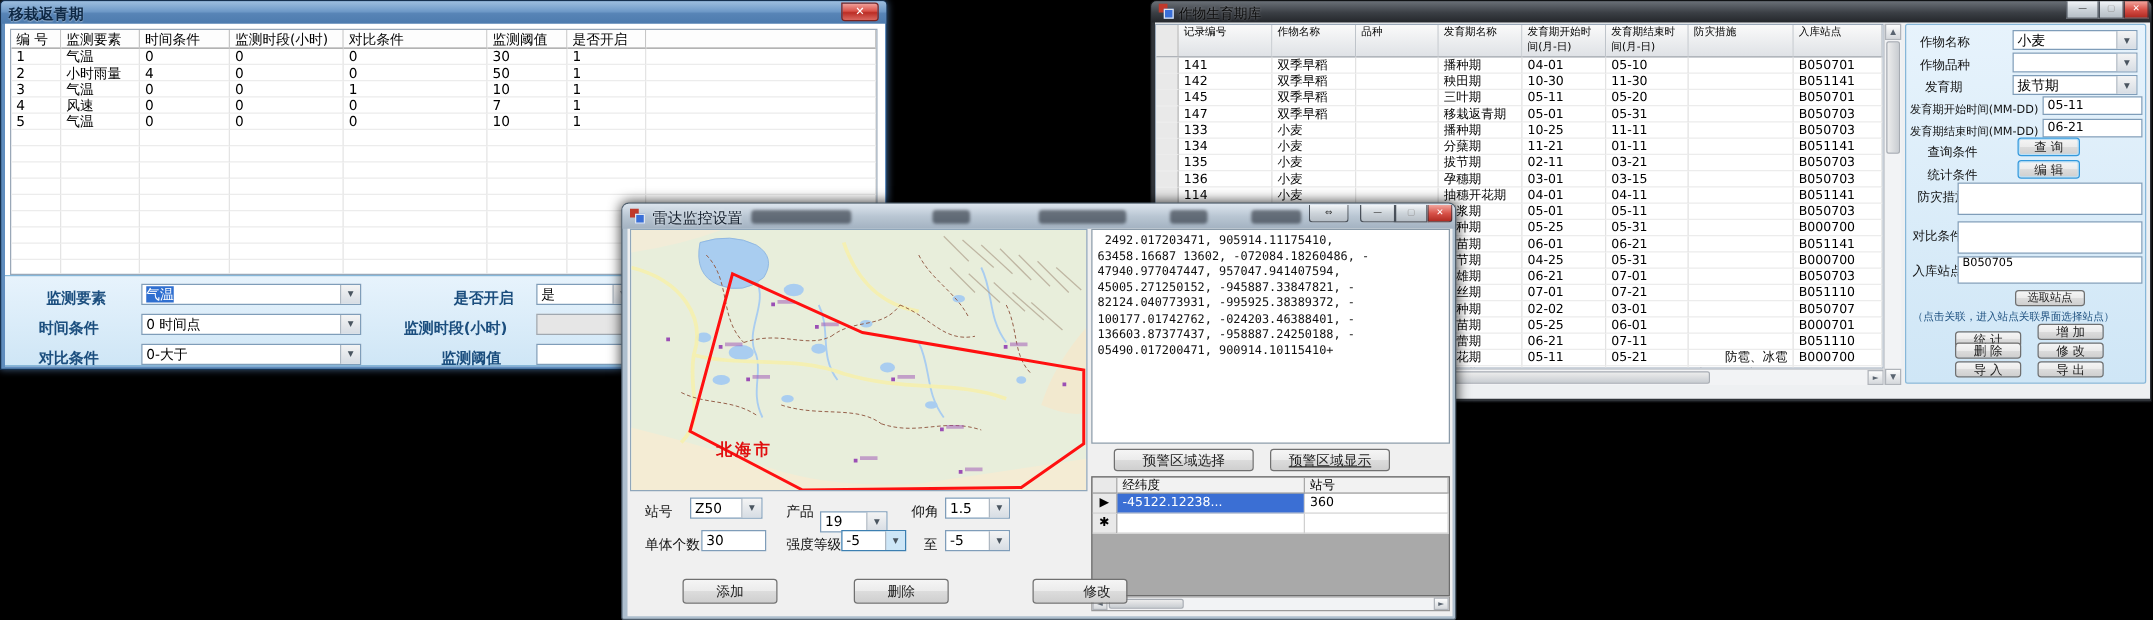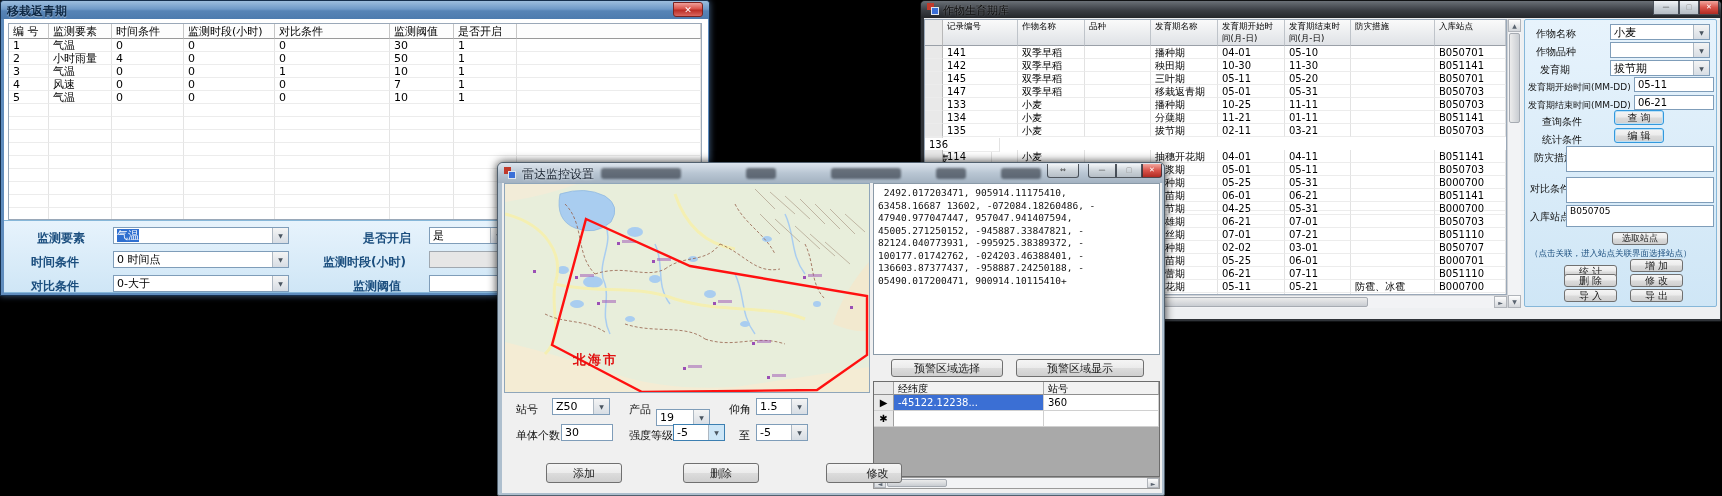--- a/index.html
+++ b/index.html
@@ -178,21 +178,21 @@
           <div class="tcell rowsel" style="width: 18px;"></div>
           <div class="tcell" style="width: 75px;">135</div>
           <div class="tcell" style="width: 67px;">小麦</div>
           <div class="tcell" style="width: 66px;"></div>
           <div class="tcell" style="width: 67px;">拔节期</div>
           <div class="tcell" style="width: 67px;">02-11</div>
           <div class="tcell" style="width: 66px;">03-21</div>
           <div class="tcell" style="width: 84px;"></div>
           <div class="tcell" style="flex: 1 1 0%; width: auto;">B050703</div>
         </div>
-        <div class="trow" style="height: 13px; flex-direction: column;">
+        <div class="trow" style="height: 13px;">
           <div class="tcell rowsel" style="width: 18px;"></div>
           <div class="tcell" style="width: 75px;">136</div>
           <div class="tcell" style="width: 67px;">小麦</div>
           <div class="tcell" style="width: 66px;"></div>
           <div class="tcell" style="width: 67px;">孕穗期</div>
           <div class="tcell" style="width: 67px;">03-01</div>
           <div class="tcell" style="width: 66px;">03-15</div>
           <div class="tcell" style="width: 84px;"></div>
           <div class="tcell" style="flex: 1 1 0%; width: auto;">B050703</div>
         </div>
@@ -307,21 +307,21 @@
           <div class="tcell" style="flex: 1 1 0%; width: auto;">B051110</div>
         </div>
         <div class="trow" style="height: 13px;">
           <div class="tcell rowsel" style="width: 18px;"></div>
           <div class="tcell" style="width: 75px;">157</div>
           <div class="tcell" style="width: 67px;">棉花</div>
           <div class="tcell" style="width: 66px;"></div>
           <div class="tcell" style="width: 67px;">开花期</div>
           <div class="tcell" style="width: 67px;">05-11</div>
           <div class="tcell" style="width: 66px;">05-21</div>
-          <div class="tcell" style="width: 84px;">防雹、冰雹</div>
+          <div class="tcell" style="width: 84px; text-align: right;">防雹、冰雹</div>
           <div class="tcell" style="flex: 1 1 0%; width: auto;">B000700</div>
         </div>
         <div class="trow" style="height: 13px;">
           <div class="tcell rowsel" style="width: 18px;"></div>
           <div class="tcell" style="width: 75px;">158</div>
           <div class="tcell" style="width: 67px;">棉花</div>
           <div class="tcell" style="width: 66px;"></div>
           <div class="tcell" style="width: 67px;">吐絮期</div>
           <div class="tcell" style="width: 67px;">04-21</div>
           <div class="tcell" style="width: 66px;">05-01</div>
@@ -678,21 +678,21 @@
     <div class="coordsbox" style="left:371px;top:0;width:287px;height:172px;"> 2492.017203471, 905914.11175410,
 63458.16687 13602, -072084.18260486, -
 47940.977047447, 957047.941407594,
 45005.271250152, -945887.33847821, -
 82124.040773931, -995925.38389372, -
 100177.01742762, -024203.46388401, -
 136603.87377437, -958887.24250188, -
 05490.017200471, 900914.10115410+</div>
 
     <span class="btn7" style="left:389px;top:176px;width:112px;height:18px;">预警区域选择</span>
-    <span class="btn7" style="left:514px;top:176px;width:128px;height:18px;">预警区域显示</span>
+    <span class="btn7" style="left:514px;top:176px;width:96px;height:18px;text-decoration:underline;">预警区域显示</span>
 
     <div class="tbl tg" style="left:371px;top:198px;width:287px;height:96px;">
         <div class="trow" style="height: 13px;">
           <div class="tcell thead rowsel" style="width: 20px;"></div>
           <div class="tcell thead" style="width: 150px;">经纬度</div>
           <div class="tcell thead" style="flex: 1 1 0%; width: auto;">站号</div>
         </div>
         <div class="trow" style="height: 16px;">
           <div class="tcell rowsel" style="width: 20px;">▶</div>
           <div class="tcell selcell" style="width: 150px;">-45122.12238...</div>

